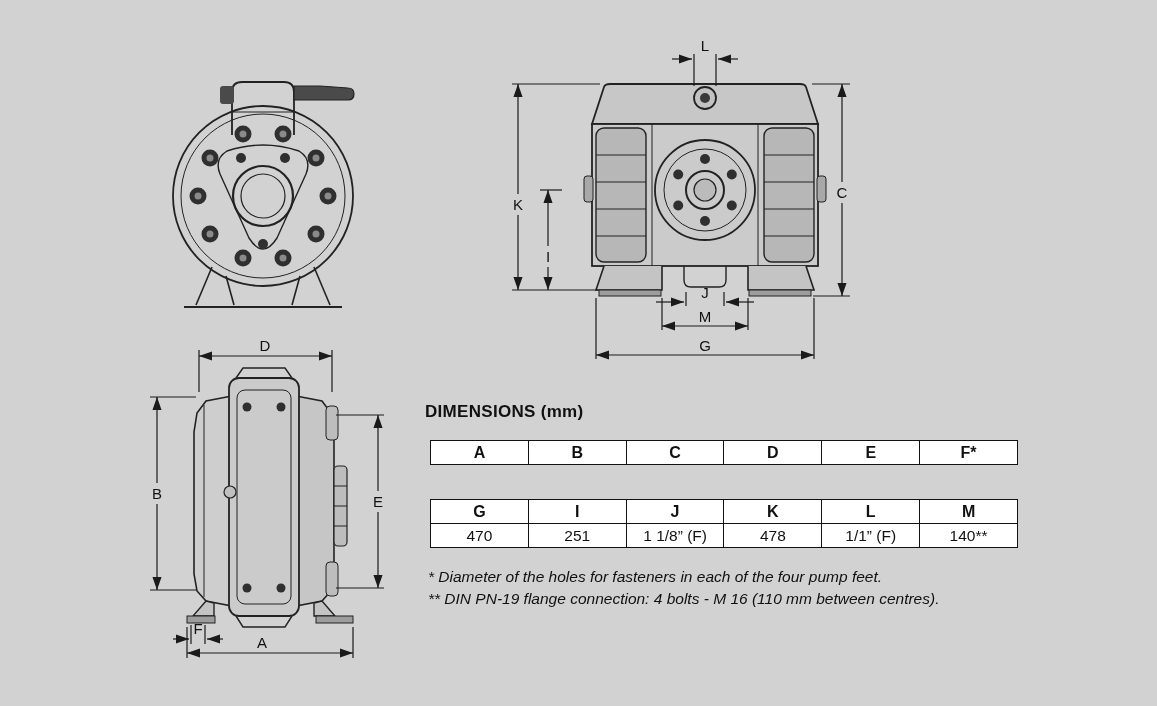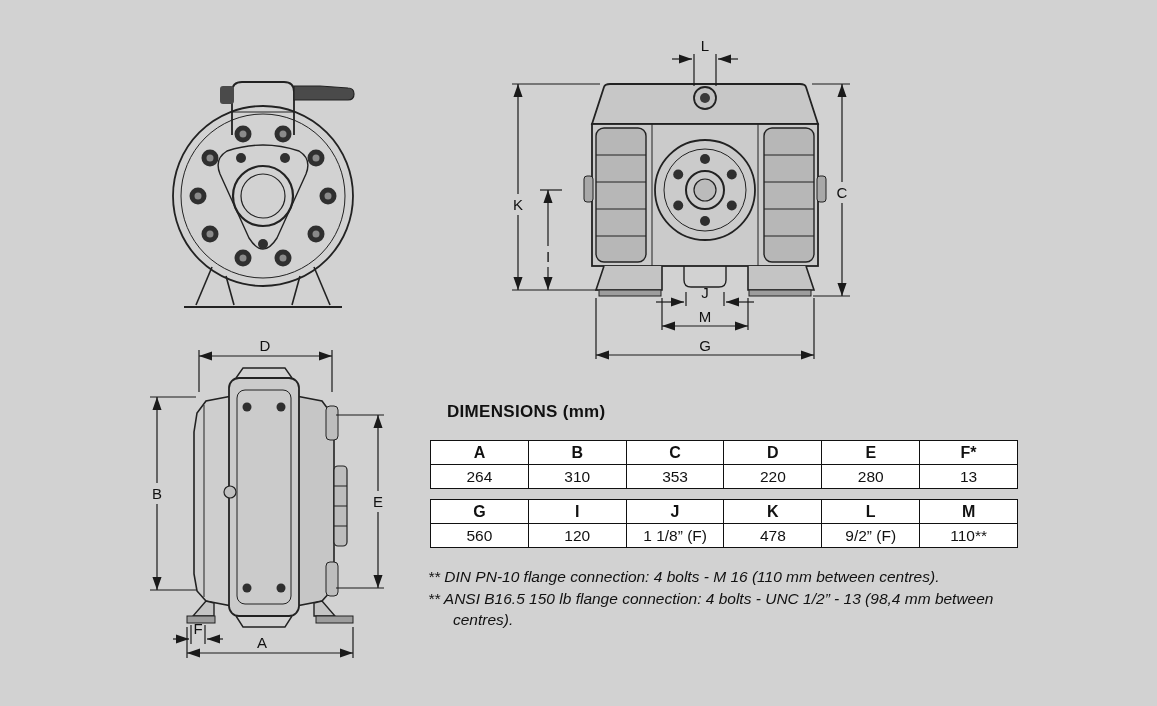--- a/index.html
+++ b/index.html
@@ -8,21 +8,21 @@
     background:#d2d2d2;
     font-family:"Liberation Sans", sans-serif;
     position:relative;
     overflow:hidden;
     color:#111;
   }
   .canvas { position:absolute; inset:0; }
   svg.drawings { position:absolute; left:0; top:0; }
 
   .dims-title {
-    position:absolute; left:447px; top:402px;
+    position:absolute; left:425px; top:402px;
     font-size:17px; font-weight:bold; letter-spacing:.3px;
   }
 
   table.dims {
     position:absolute; left:430px; width:588px;
     border-collapse:collapse; background:#fff; table-layout:fixed;
   }
   table.t1 { top:440px; }
   table.t2 { top:499px; }
   table.dims th, table.dims td {
@@ -263,50 +263,42 @@
   <table class="dims t1">
     <tbody>
         <tr>
       <th>A</th>
       <th>B</th>
       <th>C</th>
       <th>D</th>
       <th>E</th>
       <th>F*</th>
     </tr>
-    <tr>
-      <td>264</td>
-      <td>310</td>
-      <td>353</td>
-      <td>220</td>
-      <td>280</td>
-      <td>13</td>
-    </tr>
   </tbody>
     </table>
 
   <table class="dims t2">
     <tbody>
         <tr>
       <th>G</th>
       <th>I</th>
       <th>J</th>
       <th>K</th>
       <th>L</th>
       <th>M</th>
     </tr>
     <tr>
-      <td>560</td>
-      <td>120</td>
+      <td>470</td>
+      <td>251</td>
       <td>1 1/8” (F)</td>
       <td>478</td>
-      <td>9/2” (F)</td>
-      <td>110**</td>
+      <td>1/1” (F)</td>
+      <td>140**</td>
     </tr>
   </tbody>
     </table>
 
   <div class="notes">
-    <div class="note">** DIN PN-10 flange connection: 4 bolts - M 16 (110 mm between centres).</div>
-    <div class="note">** ANSI B16.5 150 lb flange connection: 4 bolts - UNC 1/2” - 13 (98,4 mm between centres).</div>
+    <div class="note">* Diameter of the holes for fasteners in each of the four pump feet.</div>
+    <div class="note">** DIN PN-19 flange connection: 4 bolts - M 16 (110 mm between centres).</div>
   </div>
 
 </div>
 
 </body></html>

